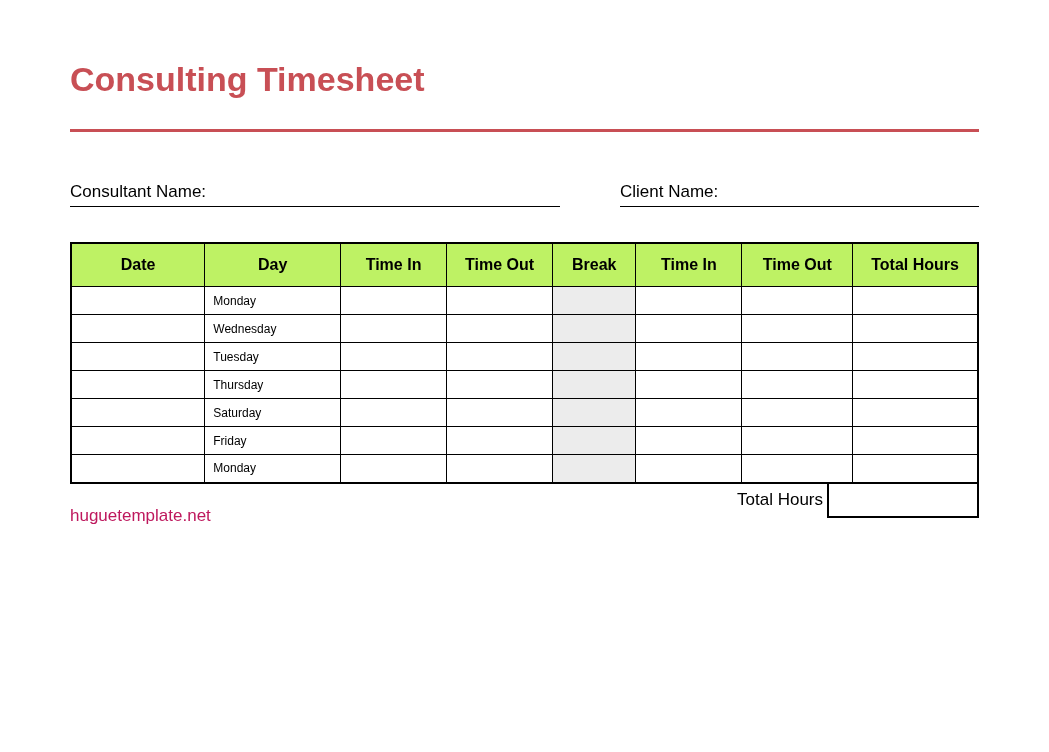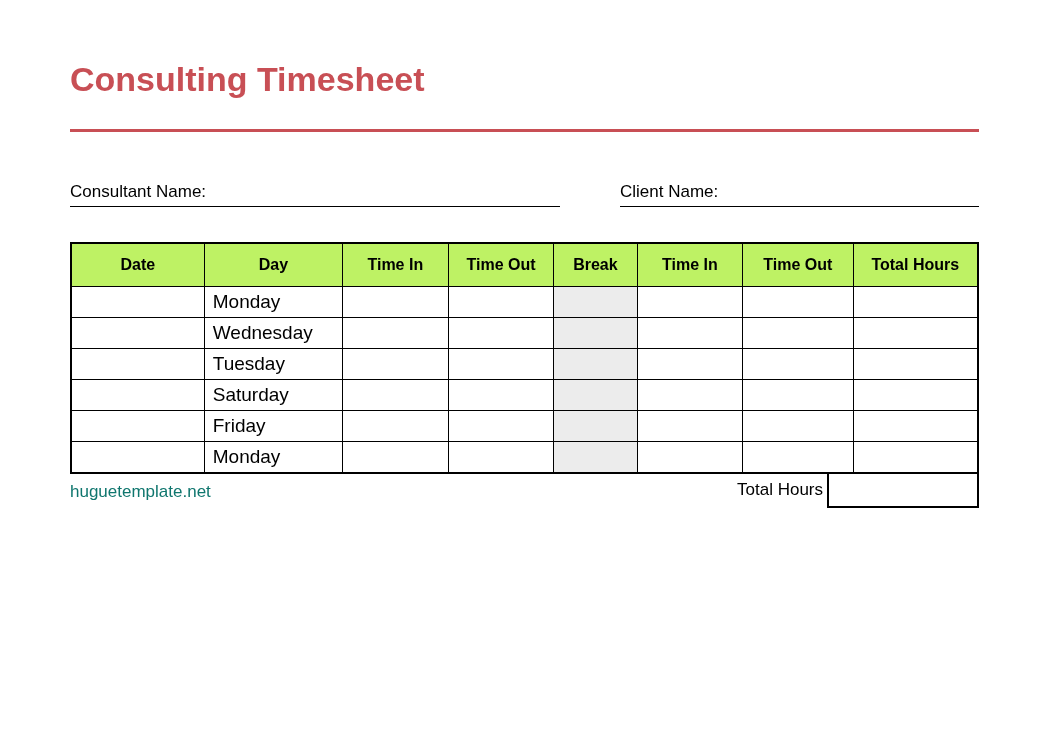--- a/index.html
+++ b/index.html
@@ -50,21 +50,21 @@
       border: 1px solid #000;
       padding: 12px 8px;
       font-size: 16px;
       font-weight: bold;
       text-align: center;
     }
     table.timesheet td {
       border: 1px solid #000;
       padding: 4px 8px;
       height: 28px;
-      font-size: 19px;
+      font-size: 12px;
     }
     table.timesheet td.day-cell {
       padding-left: 8px;
     }
     table.timesheet td.break-cell {
       background: #ececec;
     }
     .col-date { width: 140px; }
     .col-day { width: 140px; }
     .col-timein { width: 110px; }
@@ -72,23 +72,23 @@
     .col-break { width: 85px; }
     .col-timein2 { width: 110px; }
     .col-timeout2 { width: 115px; }
     .col-total { width: 130px; }
     .footer-row {
       display: flex;
       align-items: flex-start;
       margin-top: 0;
     }
     .footer-link {
-      color: #0f766e;
+      color: #be185d;
       font-size: 17px;
-      padding-top: 8px;
+      padding-top: 22px;
       text-align: center;
     }
     .footer-spacer {
       flex: 1;
     }
     .total-hours-label {
       font-size: 17px;
       padding-top: 6px;
       padding-right: 4px;
     }
@@ -164,20 +164,30 @@
       <td class="day-cell">Tuesday</td>
       <td></td>
       <td></td>
       <td class="break-cell"></td>
       <td></td>
       <td></td>
       <td></td>
     </tr>
     <tr>
       <td></td>
+      <td class="day-cell">Thursday</td>
+      <td></td>
+      <td></td>
+      <td class="break-cell"></td>
+      <td></td>
+      <td></td>
+      <td></td>
+    </tr>
+    <tr>
+      <td></td>
       <td class="day-cell">Saturday</td>
       <td></td>
       <td></td>
       <td class="break-cell"></td>
       <td></td>
       <td></td>
       <td></td>
     </tr>
     <tr>
       <td></td>

